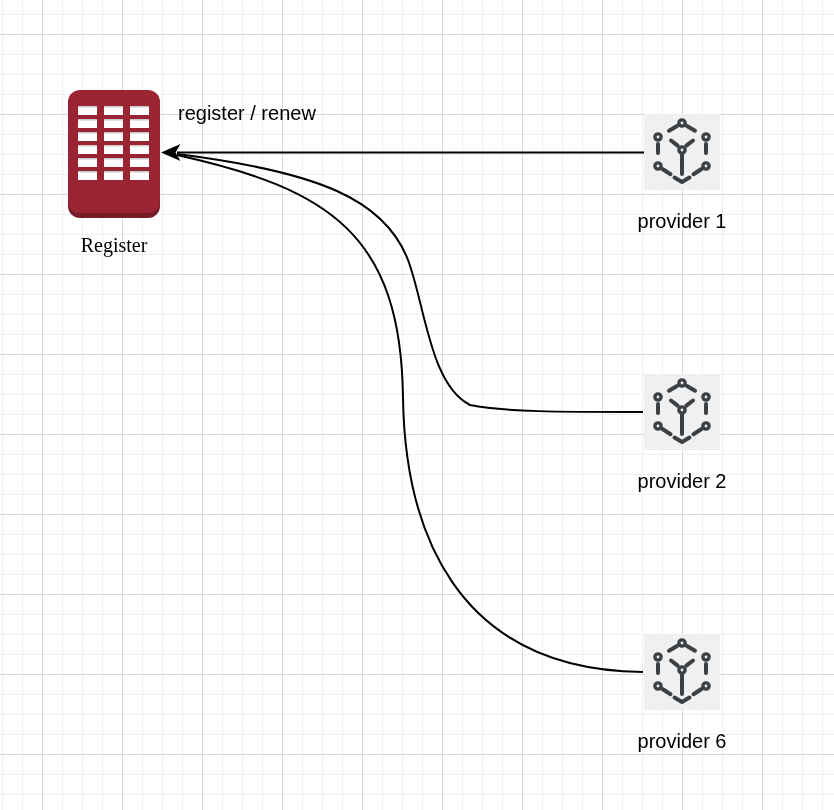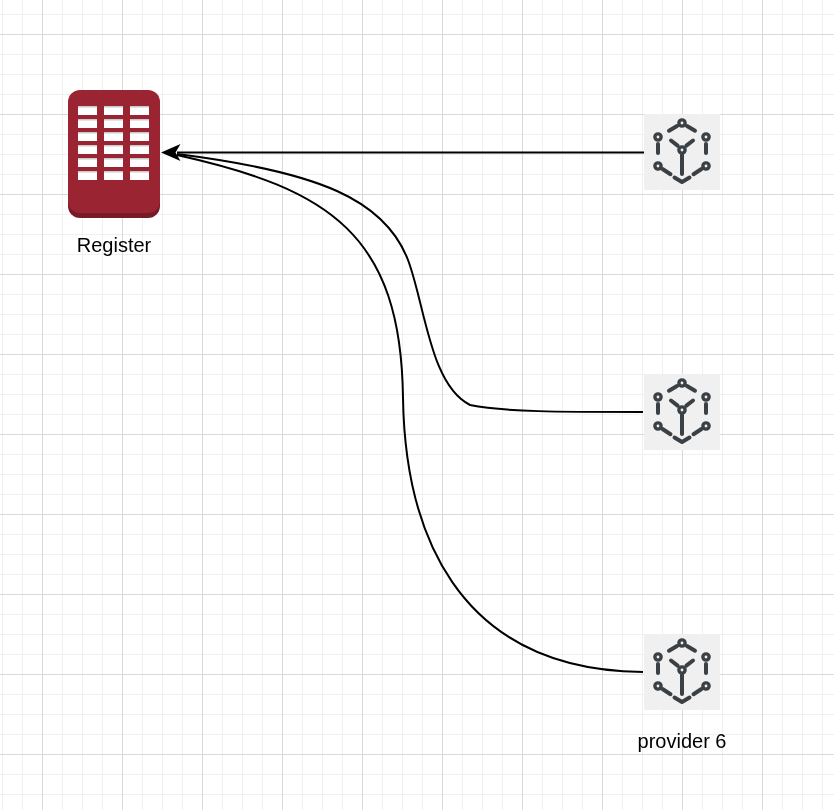--- a/index.html
+++ b/index.html
@@ -56,21 +56,21 @@
   #node-provider-2 { left: 644px; top: 374px; }
   #node-provider-3 { left: 644px; top: 634px; }
   .node-label {
     position: absolute;
     width: 170px;
     text-align: center;
     font-size: 20px;
     line-height: 24px;
     white-space: nowrap;
   }
-  #label-register   { left: 29px;  top: 233px; }
+  #label-register   { left: 29px;  top: 233px; font-family: Liberation Serif, serif; }
   #label-provider-1 { left: 597px; top: 209px; }
   #label-provider-2 { left: 597px; top: 469px; }
   #label-provider-3 { left: 597px; top: 729px; }
   .edge-label {
     position: absolute;
     left: 178px;
     top: 101px;
     font-size: 20px;
     line-height: 24px;
     white-space: nowrap;
@@ -163,28 +163,31 @@
       </g>
     </svg>
   </div>
   <div class="node-label" id="label-register">Register</div>
 
   <div class="provider-box" id="node-provider-1">
     <svg width="76" height="76" viewBox="0 0 76 76">
       <use href="#cube-def"></use>
     </svg>
   </div>
+  <div class="node-label" id="label-provider-1">provider 1</div>
 
   <div class="provider-box" id="node-provider-2">
     <svg width="76" height="76" viewBox="0 0 76 76">
       <use href="#cube-def"></use>
     </svg>
   </div>
+  <div class="node-label" id="label-provider-2">provider 2</div>
 
   <div class="provider-box" id="node-provider-3">
     <svg width="76" height="76" viewBox="0 0 76 76">
       <use href="#cube-def"></use>
     </svg>
   </div>
   <div class="node-label" id="label-provider-3">provider 6</div>
 
+  <div class="edge-label">register / renew</div>
 
 </div>
 
 </body></html>

